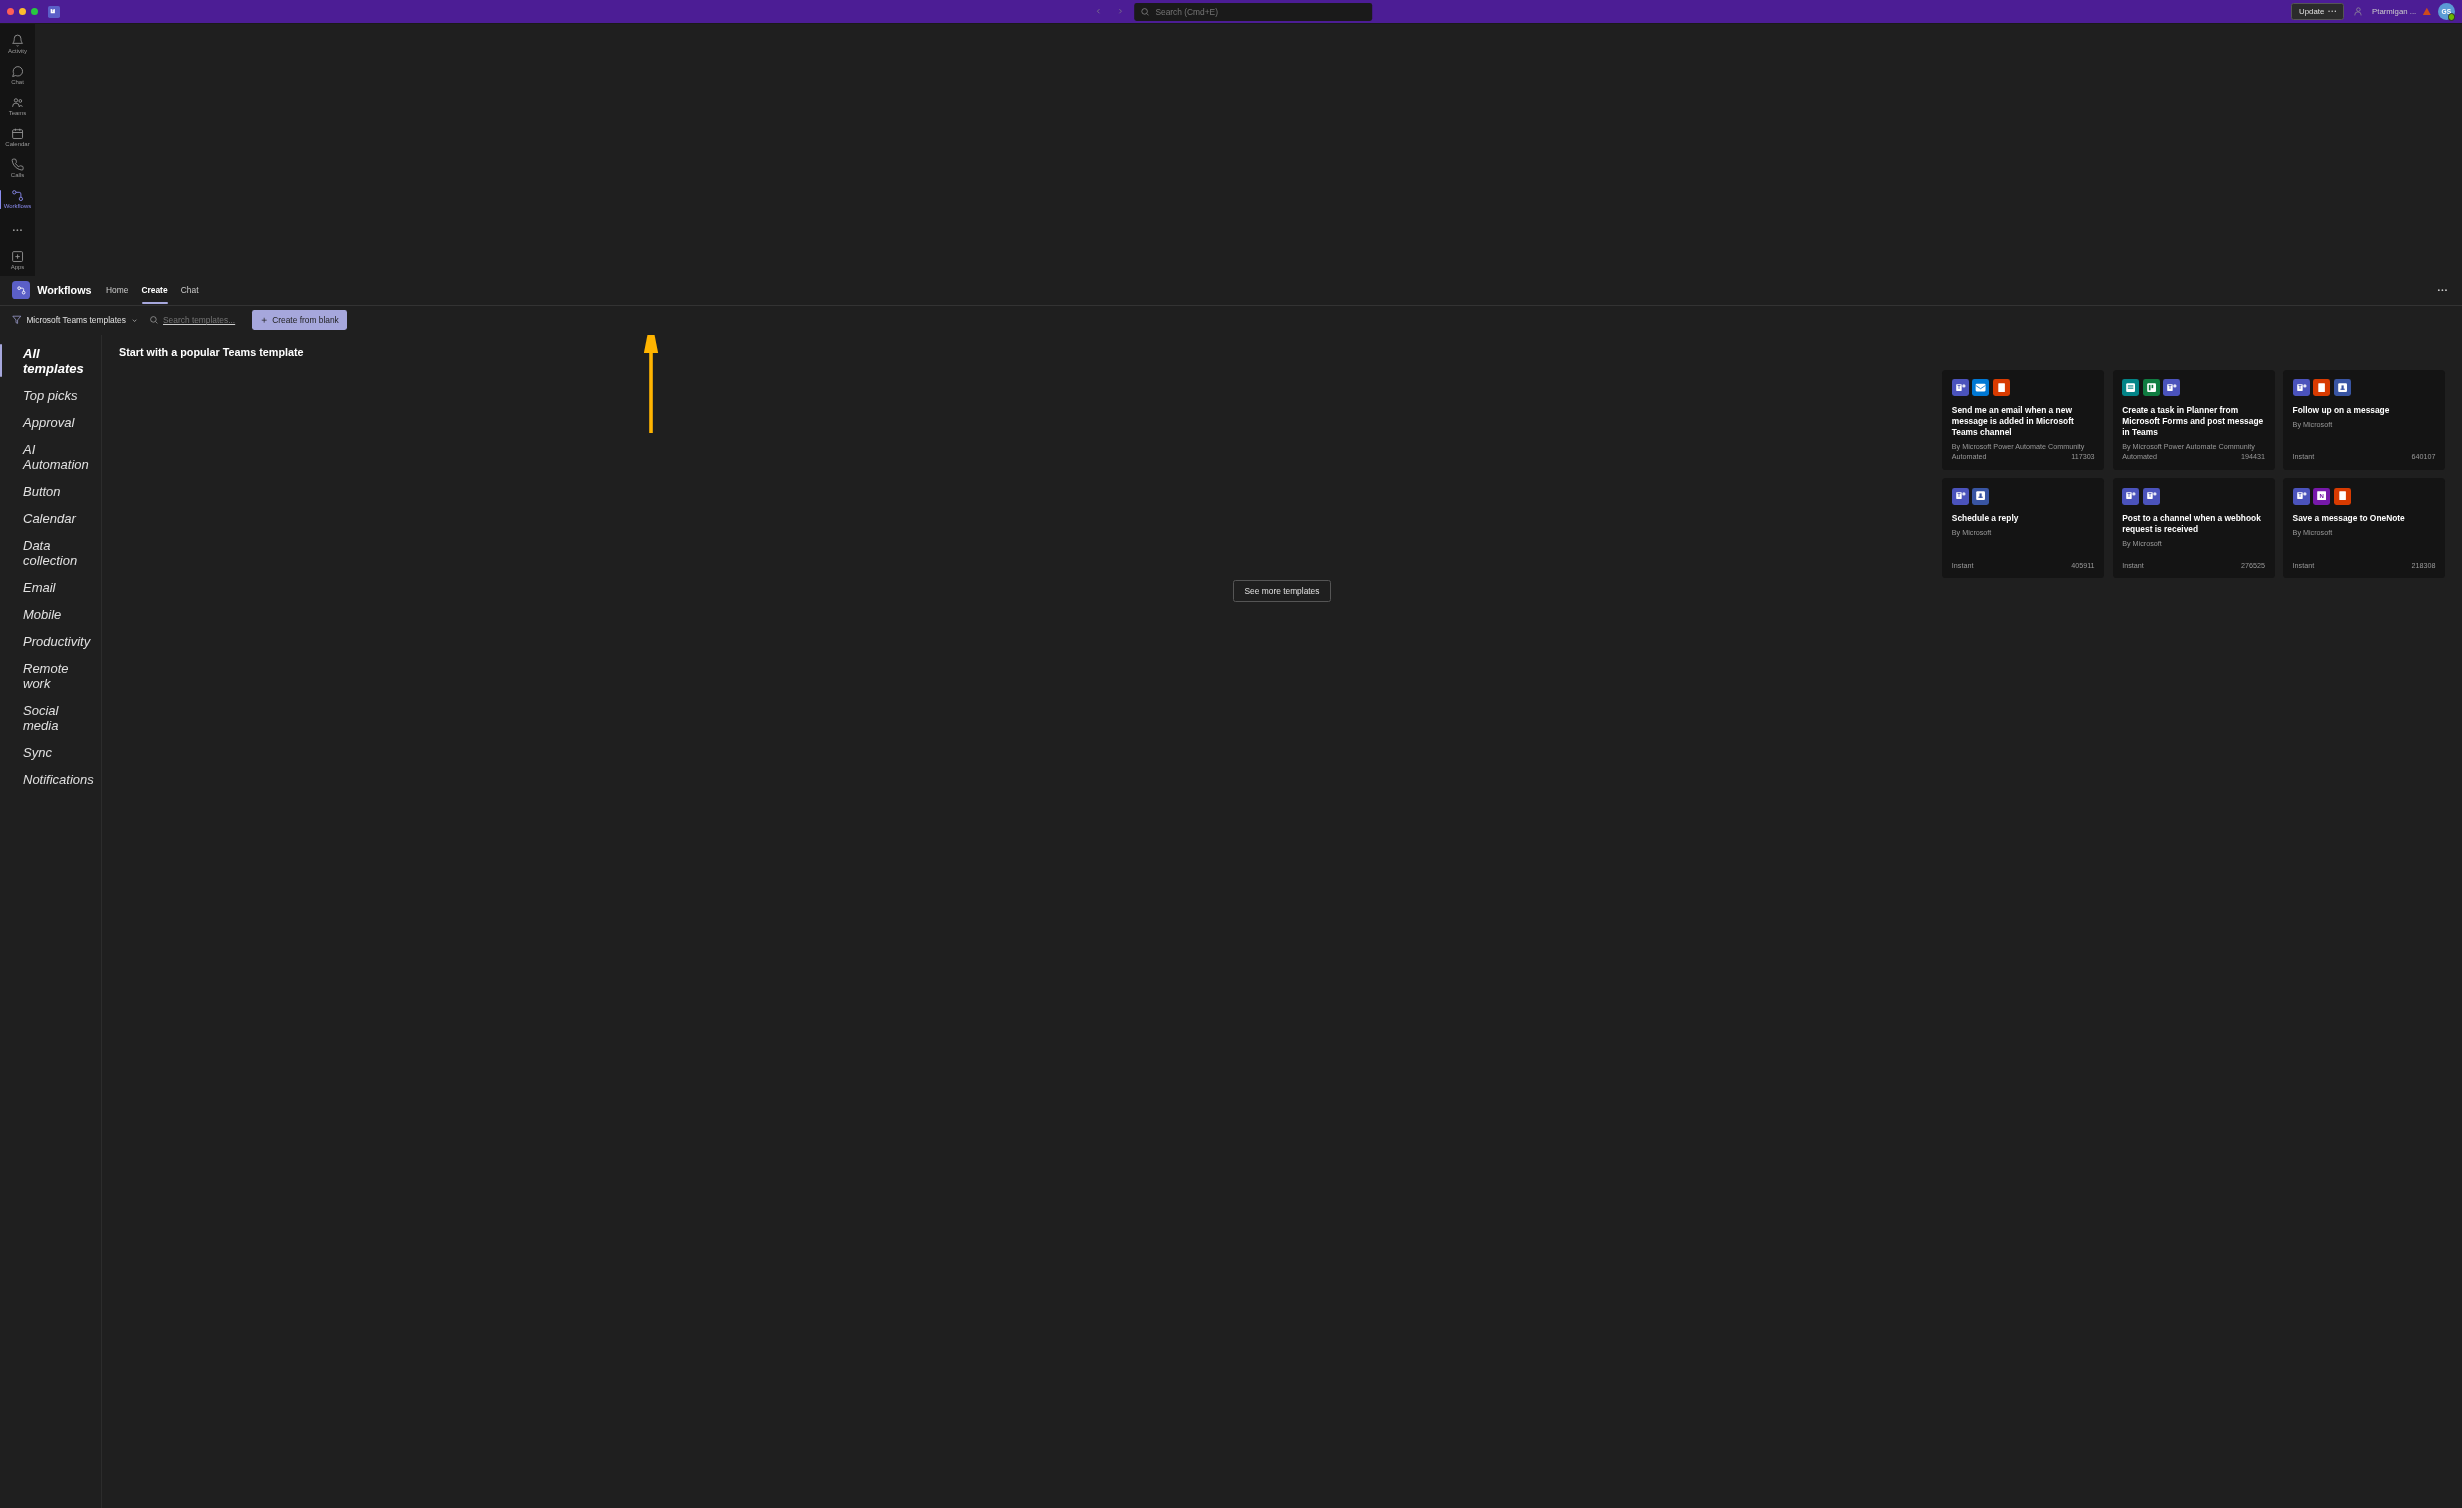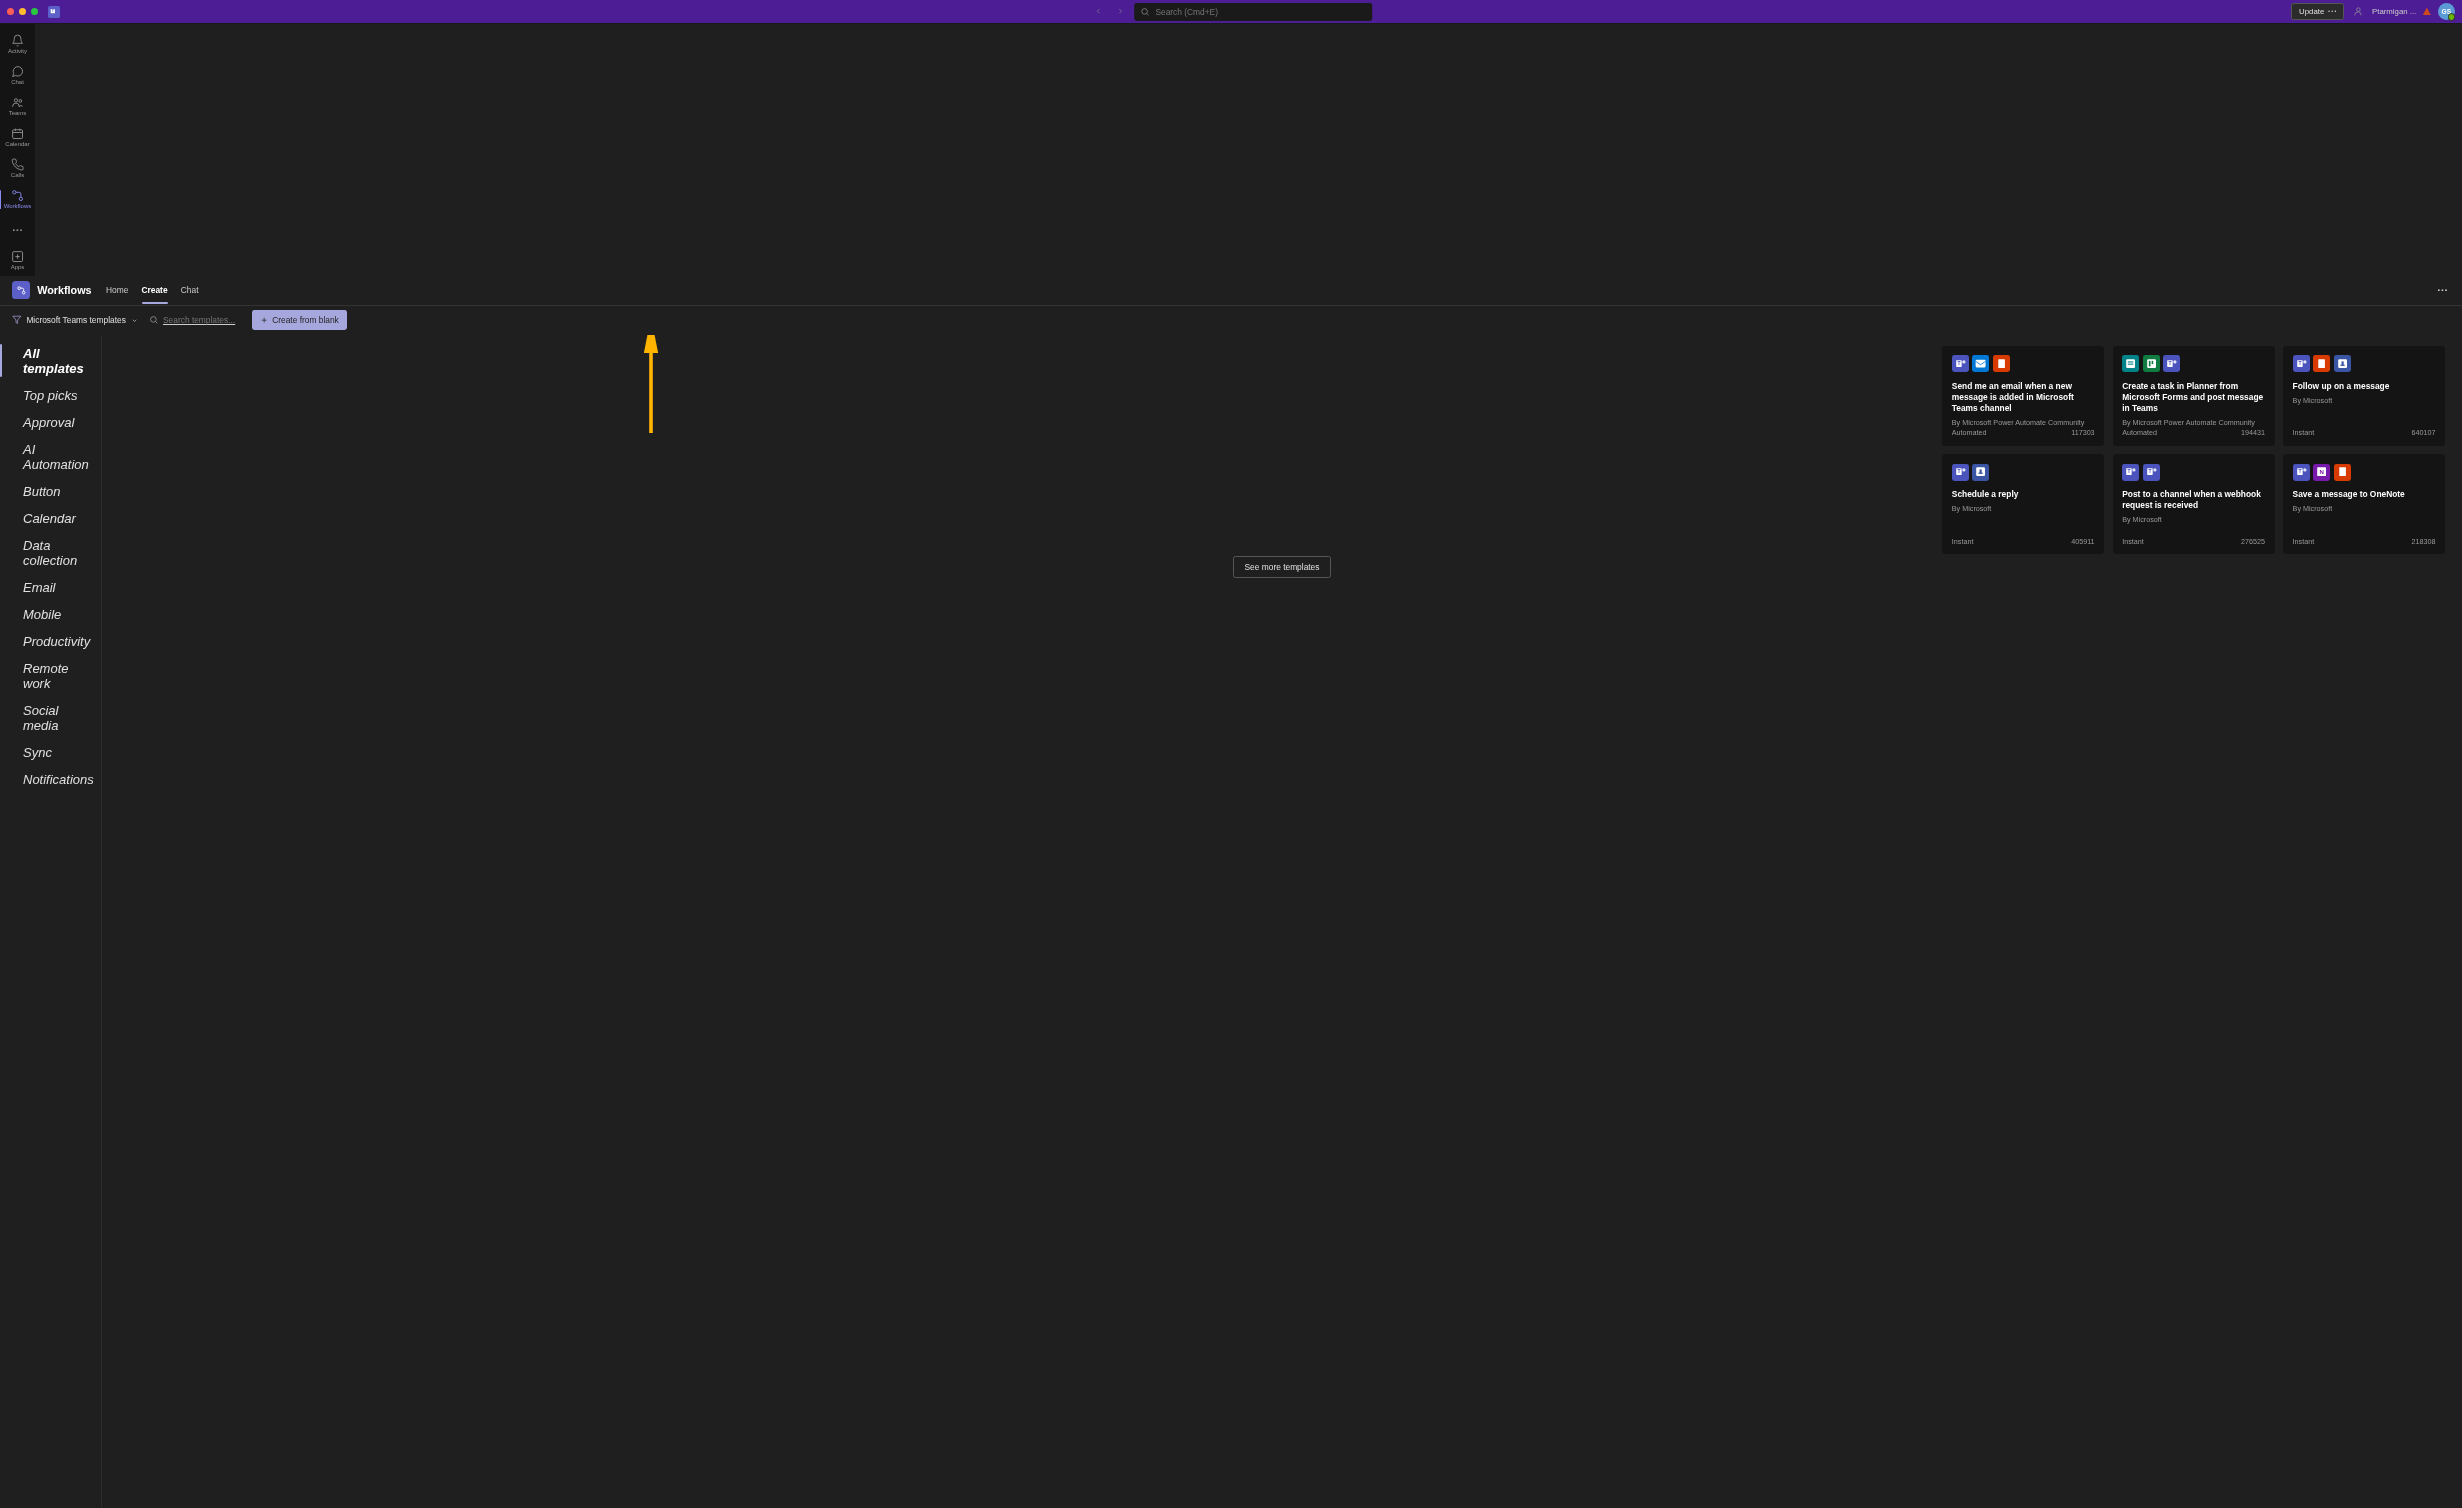--- a/index.html
+++ b/index.html
@@ -258,20 +258,21 @@
           <div class="sb-item">Data collection</div>
           <div class="sb-item">Email</div>
           <div class="sb-item">Mobile</div>
           <div class="sb-item">Productivity</div>
           <div class="sb-item">Remote work</div>
           <div class="sb-item">Social media</div>
           <div class="sb-item">Sync</div>
           <div class="sb-item">Notifications</div>
         </div>
       <div class="pane">
+        <div class="pane-title">Start with a popular Teams template</div>
         <div class="grid" id="grid">
             <div class="card">
     <div class="card-icons">
                 <div class="ci ci-teams">
                   <svg width="13.2" height="13.2" viewBox="0 0 24 24">
                     <rect x="4" y="6" width="10" height="12" rx="1" fill="white"></rect>
                     <text x="9" y="15" font-size="9" text-anchor="middle" fill="#4b53bc" font-weight="bold">T</text>
                     <circle cx="18" cy="9" r="3" fill="white" opacity="0.85"></circle>
                   </svg>
                 </div>

